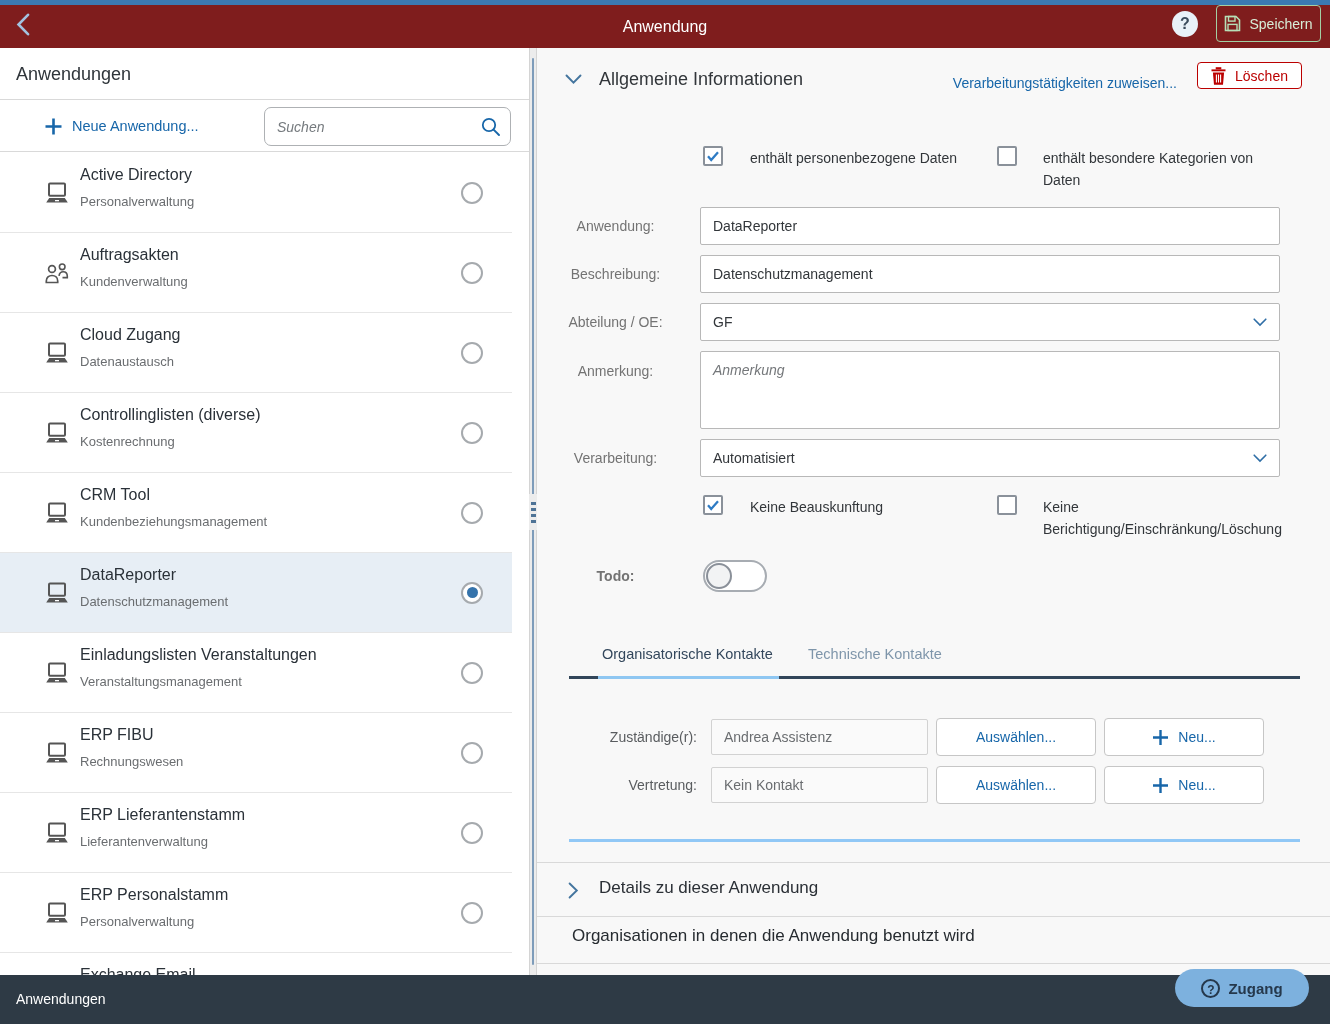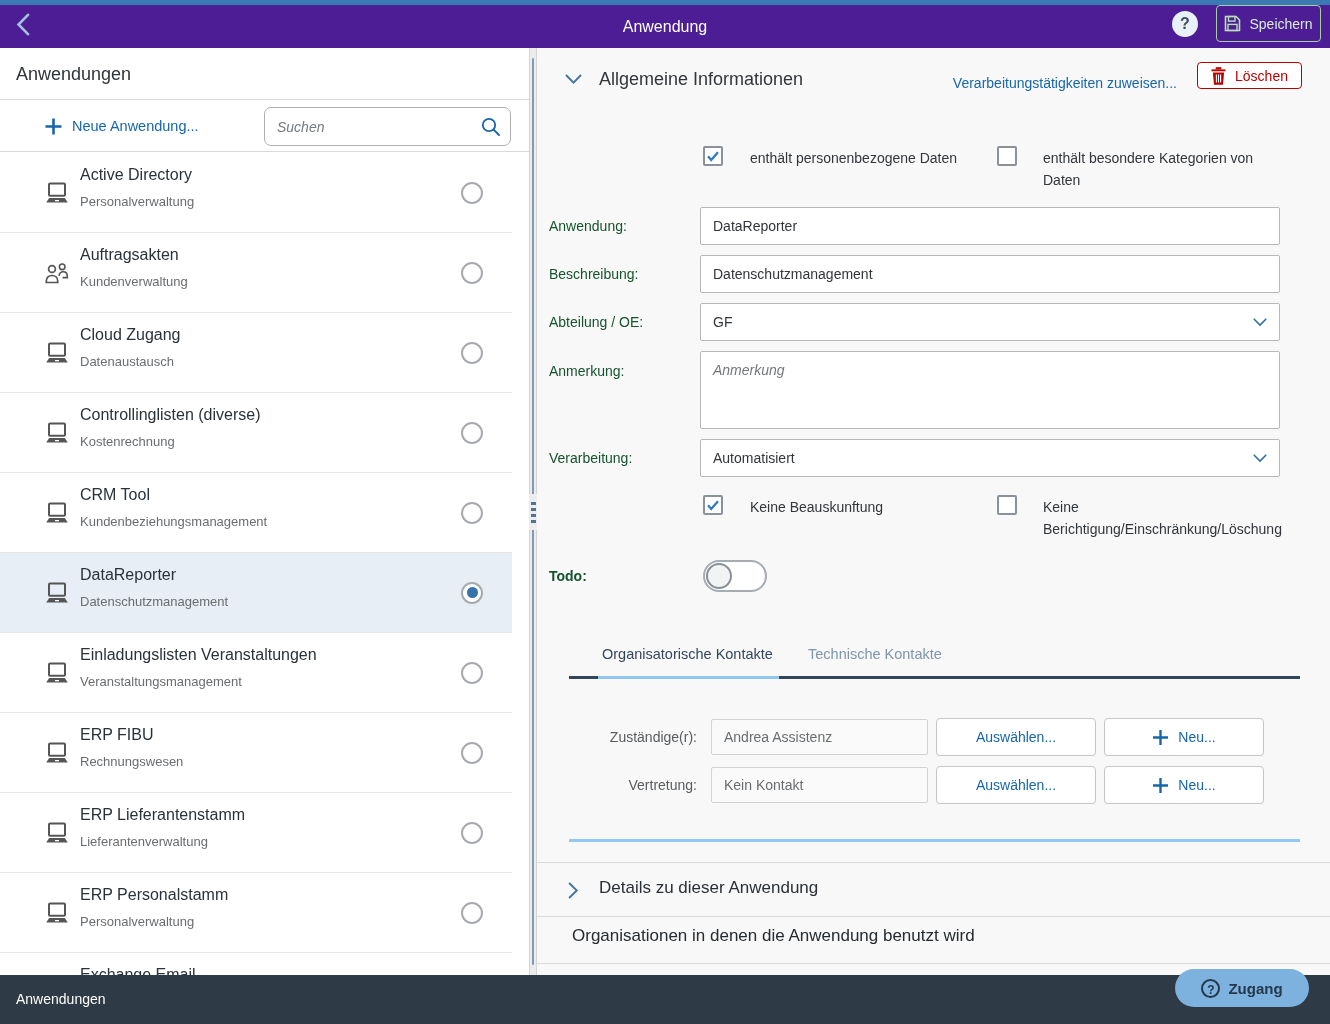--- a/index.html
+++ b/index.html
@@ -1,21 +1,21 @@
 <!DOCTYPE html>
 <html><head>
 <meta charset="utf-8">
 <style>
   * { margin:0; padding:0; box-sizing:border-box; }
   html,body { background:#e0e0e0; }
   body { font-family:"Liberation Sans", sans-serif; }
   .screen { position:relative; width:1330px; height:1024px; background:#fff; overflow:hidden; }
 
   
-  .topbar { position:absolute; left:0; top:0; right:0; height:48px; background:#4c1d95; z-index:10; }
+  .topbar { position:absolute; left:0; top:0; right:0; height:48px; background:#7f1d1d; z-index:10; }
   .topstrip { position:absolute; left:0; top:0; right:0; height:5px; background:#3b79b2; }
   .back-btn { position:absolute; left:16px; top:13px; width:20px; height:26px; cursor:pointer; }
   .topbar-title { position:absolute; left:0; right:0; top:5px; height:43px; line-height:43px;
                   text-align:center; color:#ffffff; font-size:16px; }
   .help-btn { position:absolute; left:1172px; top:11px; width:26px; height:26px; border-radius:50%;
               background:#e9f1f8; color:#3a4b5c; font-weight:bold; font-size:16px; line-height:26px;
               text-align:center; cursor:pointer; }
   .save-btn { position:absolute; left:1216px; top:5px; width:105px; height:37px; border:1px solid #a3cfa3;
               border-radius:4px; background:transparent; display:flex; align-items:center; justify-content:center;
               gap:8px; color:#d8eed8; font-size:14px; cursor:pointer; }
@@ -63,21 +63,21 @@
   .delete-btn { position:absolute; left:660px; top:14px; width:105px; height:27px; background:#fff;
                 border:1px solid #bb0000; border-radius:4px; color:#bb0000; font-size:14px; display:flex;
                 align-items:center; justify-content:center; gap:9px; cursor:pointer;
                 font-family:"Liberation Sans", sans-serif; }
 
   .cb { position:absolute; width:20px; height:20px; border:2px solid #8a919a; border-radius:2px; background:#fff;
         cursor:pointer; }
   .cb svg { position:absolute; left:0; top:0; }
   .cb-label { position:absolute; font-size:14px; color:#32363a; line-height:22px; }
 
-  .f-label { position:absolute; left:12px; width:149px; text-align:left; font-size:14px; color:#14532d; }
+  .f-label { position:absolute; left:4px; width:149px; text-align:center; font-size:14px; color:#737373; }
   .f-input { position:absolute; left:163px; width:580px; height:38px; background:#fff; border:1px solid #b8b8b8;
              border-radius:2px; padding:0 12px; font-size:14px; color:#32363a;
              font-family:"Liberation Sans", sans-serif; }
   .f-area { position:absolute; left:163px; width:580px; height:78px; background:#fff; border:1px solid #b8b8b8;
             border-radius:2px; padding:10px 12px; font-size:14px; color:#32363a; resize:none;
             font-family:"Liberation Sans", sans-serif; }
   .f-area::placeholder { font-style:italic; color:#74777a; }
   .sel-arrow { position:absolute; pointer-events:none; }
 
   .toggle { position:absolute; left:166px; top:512px; width:64px; height:32px; border:2px solid #a7acb2;

